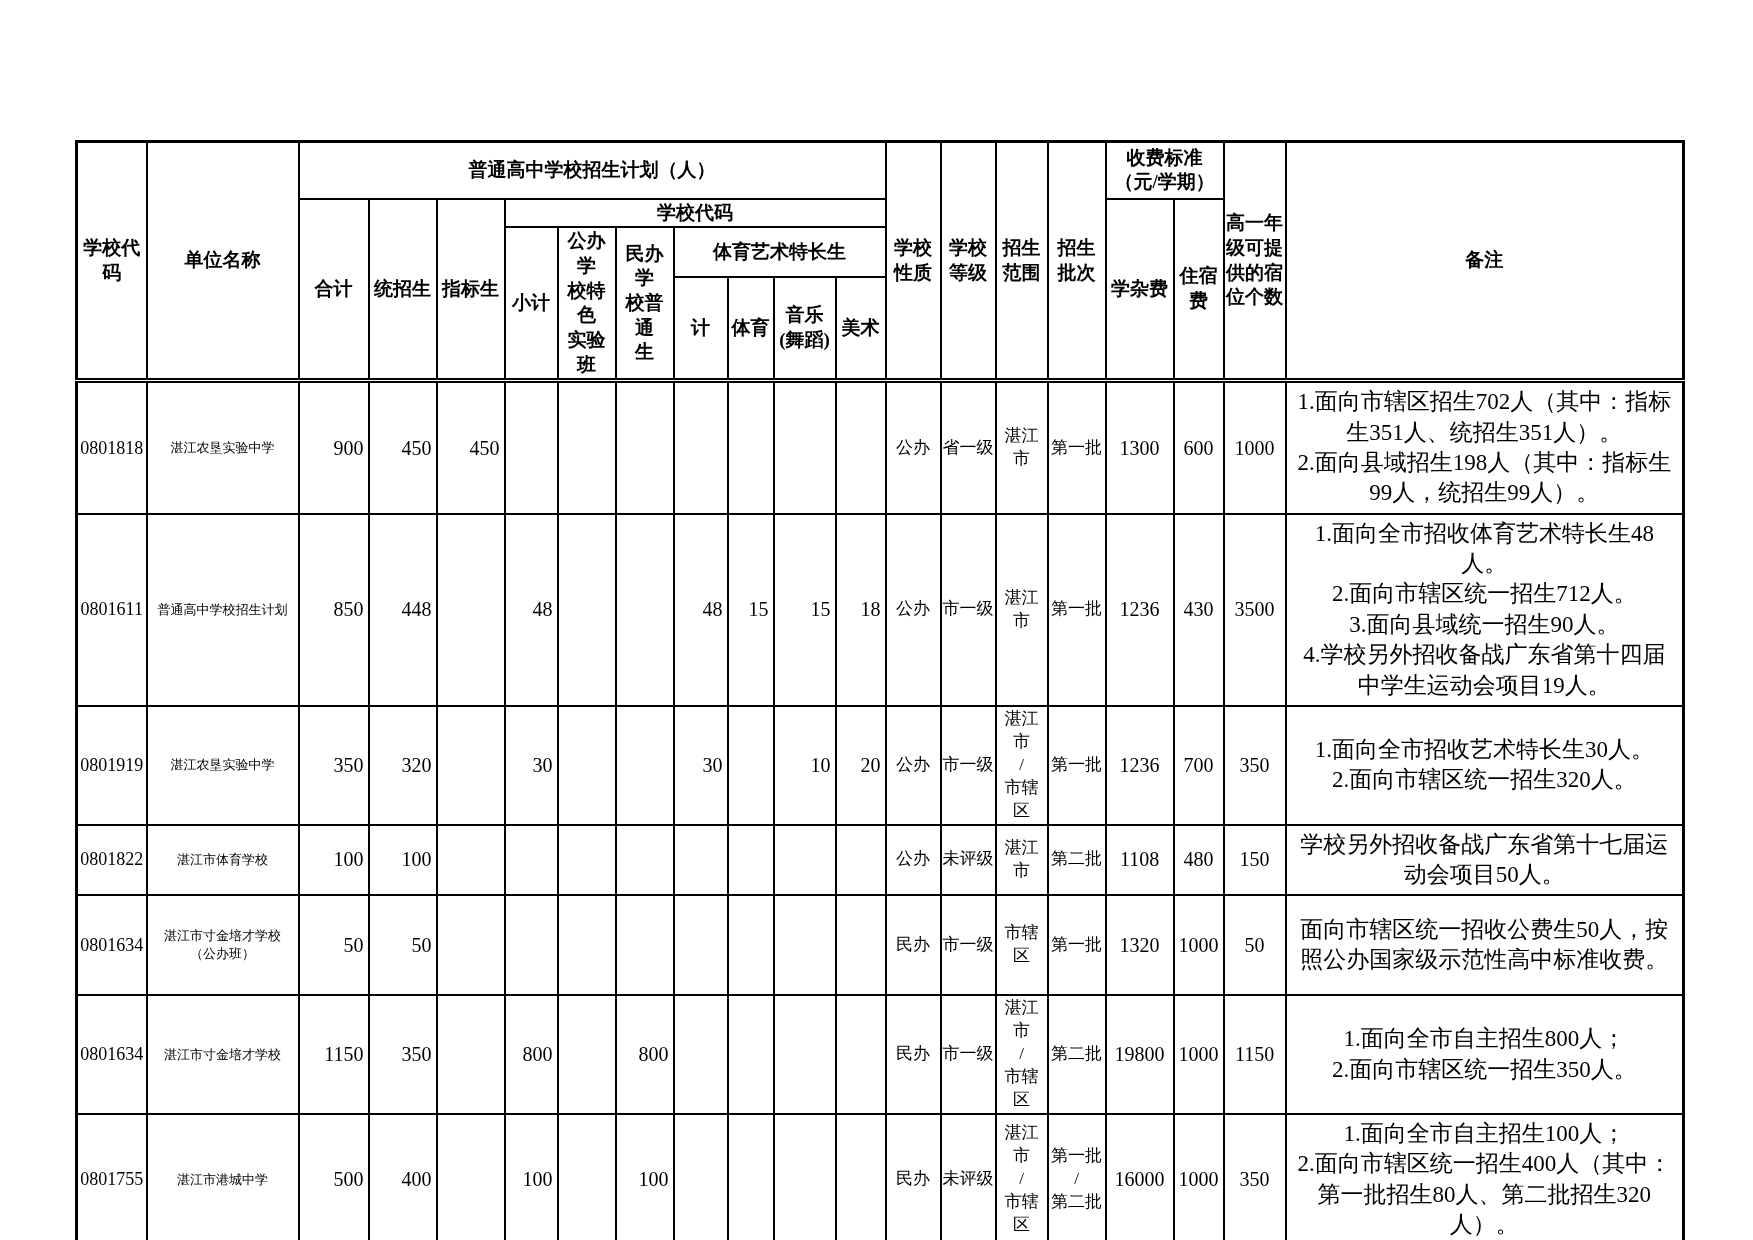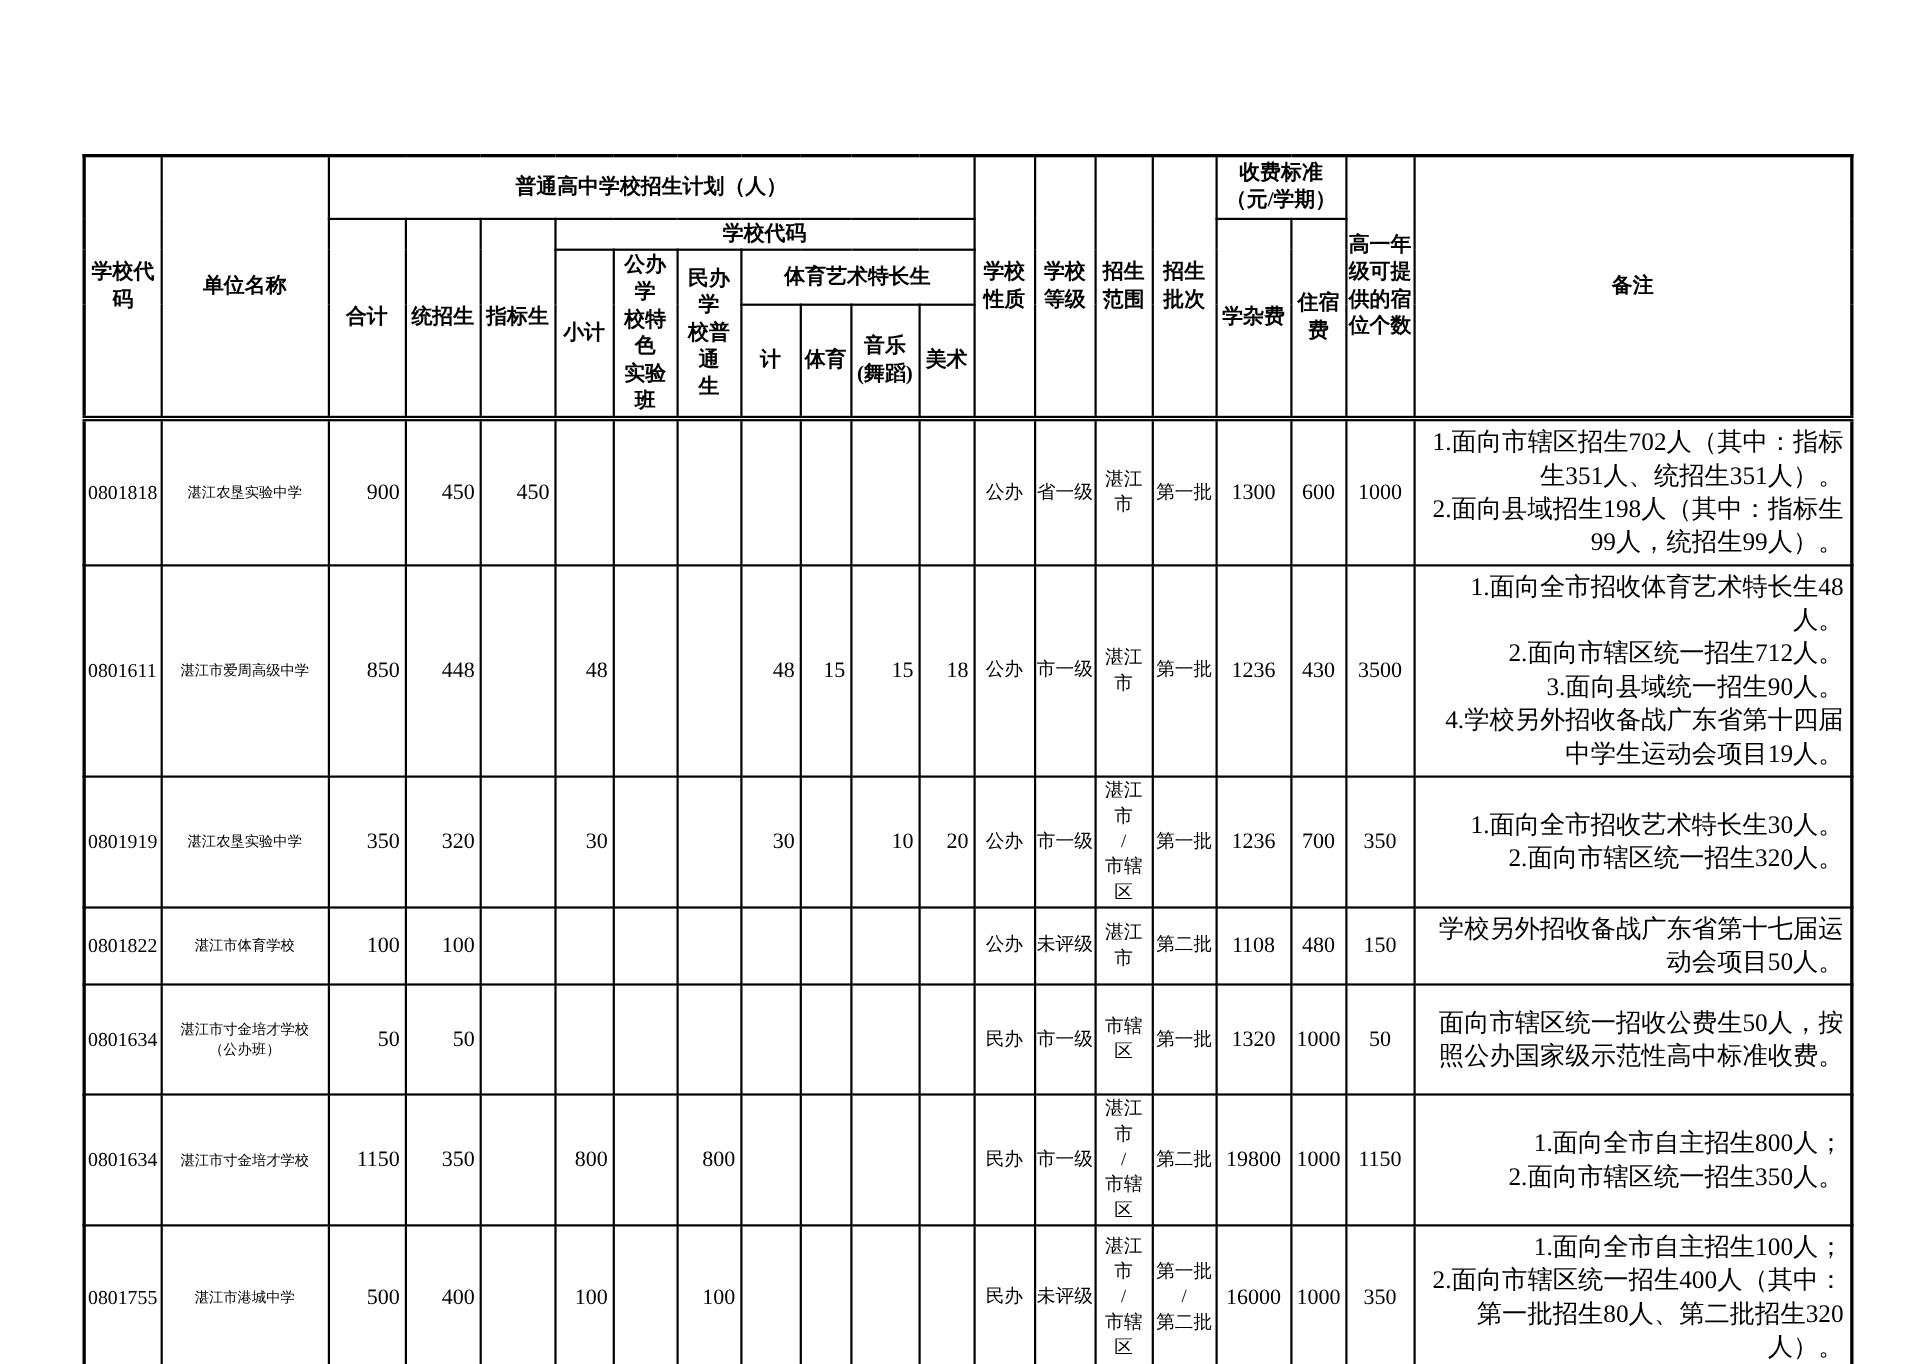--- a/index.html
+++ b/index.html
@@ -36,27 +36,27 @@
   thead tr:nth-child(3){ height:28px; }
   thead tr:nth-child(4){ height:60px; }
   tbody tr:nth-child(1){ height:113px; }
   tbody tr:nth-child(2){ height:186px; }
   tbody tr:nth-child(3){ height:83px; }
   tbody tr:nth-child(4){ height:56px; }
   tbody tr:nth-child(5){ height:100px; }
   tbody tr:nth-child(6){ height:81px; }
   tbody tr:nth-child(7){ height:125px; }
   td { font-size:20px; }
-  td.code { text-align:left; font-size:18px; padding:1px 2px; }
+  td.code { text-align:center; font-size:18px; padding:1px 2px; }
   td.name { text-align:center; font-size:13px; white-space:pre; padding:1px 2px; }
   td.c-num { text-align:right; padding-right:4px; }
   td.c-center { text-align:center; }
   td.small { font-size:17px; padding:1px 0; white-space:pre-line; line-height:1.35; }
   td.remark {
-    text-align:right;
+    text-align:center;
     font-size:23px;
     line-height:1.32;
     white-space:pre-line;
     padding:4px 6px;
   }
 </style>
 </head>
 <body>
 
 <table class="plan">
@@ -149,21 +149,21 @@
         <td class="c-center small">湛江市</td>
         <td class="c-center small">第一批</td>
         <td class="c-center">1300</td>
         <td class="c-center">600</td>
         <td class="c-center">1000</td>
         <td class="remark">1.面向市辖区招生702人（其中：指标生351人、统招生351人）。
 2.面向县域招生198人（其中：指标生99人，统招生99人）。</td>
       </tr>
       <tr>
         <td class="code">0801611</td>
-        <td class="name">湛江市爱周高级中学</td>
+        <td class="name">普通高中学校招生计划</td>
         <td class="c-num">850</td>
         <td class="c-num">448</td>
         <td class="c-num"></td>
         <td class="c-num">48</td>
         <td class="c-num"></td>
         <td class="c-num"></td>
         <td class="c-num">48</td>
         <td class="c-num">15</td>
         <td class="c-num">15</td>
         <td class="c-num">18</td>

